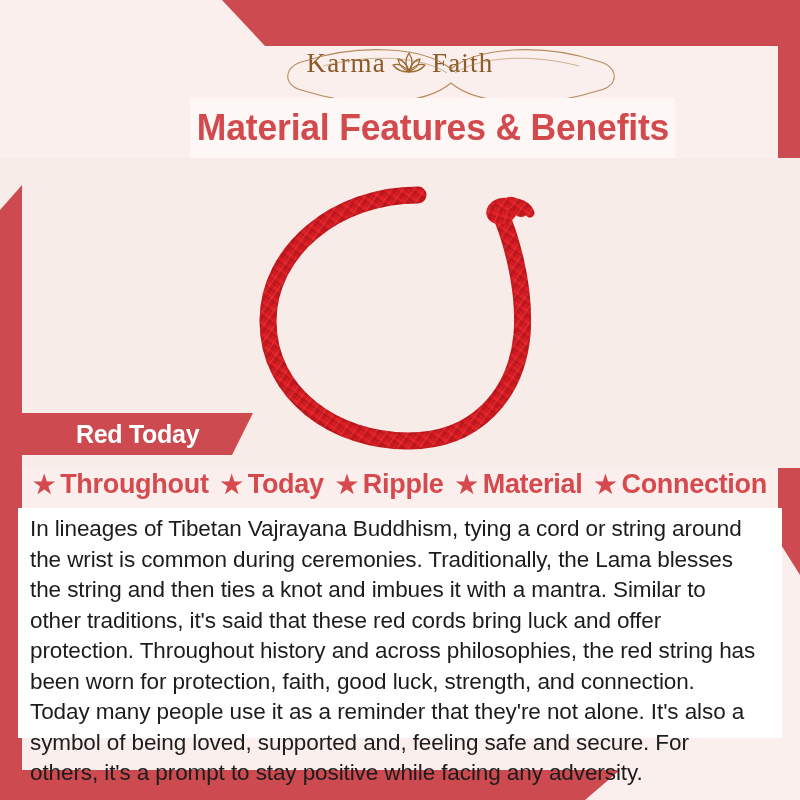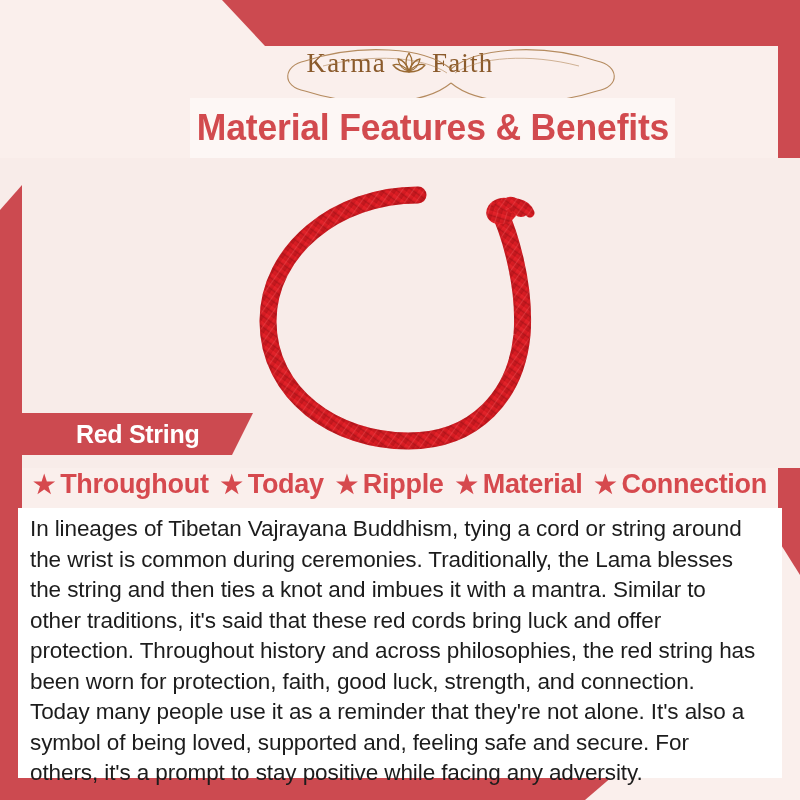--- a/index.html
+++ b/index.html
@@ -97,21 +97,21 @@
     display:flex; align-items:center; color:#d6494e;
     font-family:"Liberation Sans Narrow","Liberation Sans", sans-serif;
     font-weight:bold; font-size:27px; letter-spacing:-0.3px;
     white-space:nowrap;
   }
   .benefit + .benefit{ margin-left:12px; }
   .benefit .star{ font-size:25px; margin-right:5px; line-height:1; }
 
   
   .body-panel{
-    position:absolute; left:18px; top:508px; width:764px; height:270px;
+    position:absolute; left:18px; top:508px; width:764px; height:230px;
     background:#ffffff; z-index:4; padding:6px 24px 0 12px;
   }
   .body-text{
     font-family:"Liberation Sans Narrow","Liberation Sans", sans-serif;
     font-size:22.5px; line-height:30.5px; color:#1c1c1c;
     letter-spacing:-0.1px; text-align:left;
   }
 </style>
 </head>
 <body>
@@ -187,21 +187,21 @@
     </svg>
     <span class="logo-word">Faith</span>
   </div>
 </div>
 
 <div class="title-band">
   <span class="title-text">Material Features &amp; Benefits</span>
 </div>
 
 <div class="ribbon">
-  <span class="ribbon-text">Red String</span>
+  <span class="ribbon-text">Red Today</span>
 </div>
 
 <div class="benefits">
   <span class="benefit">
     <span class="star">★</span>
     <span>Throughout</span>
   </span>
   <span class="benefit">
     <span class="star">★</span>
     <span>Today</span>

